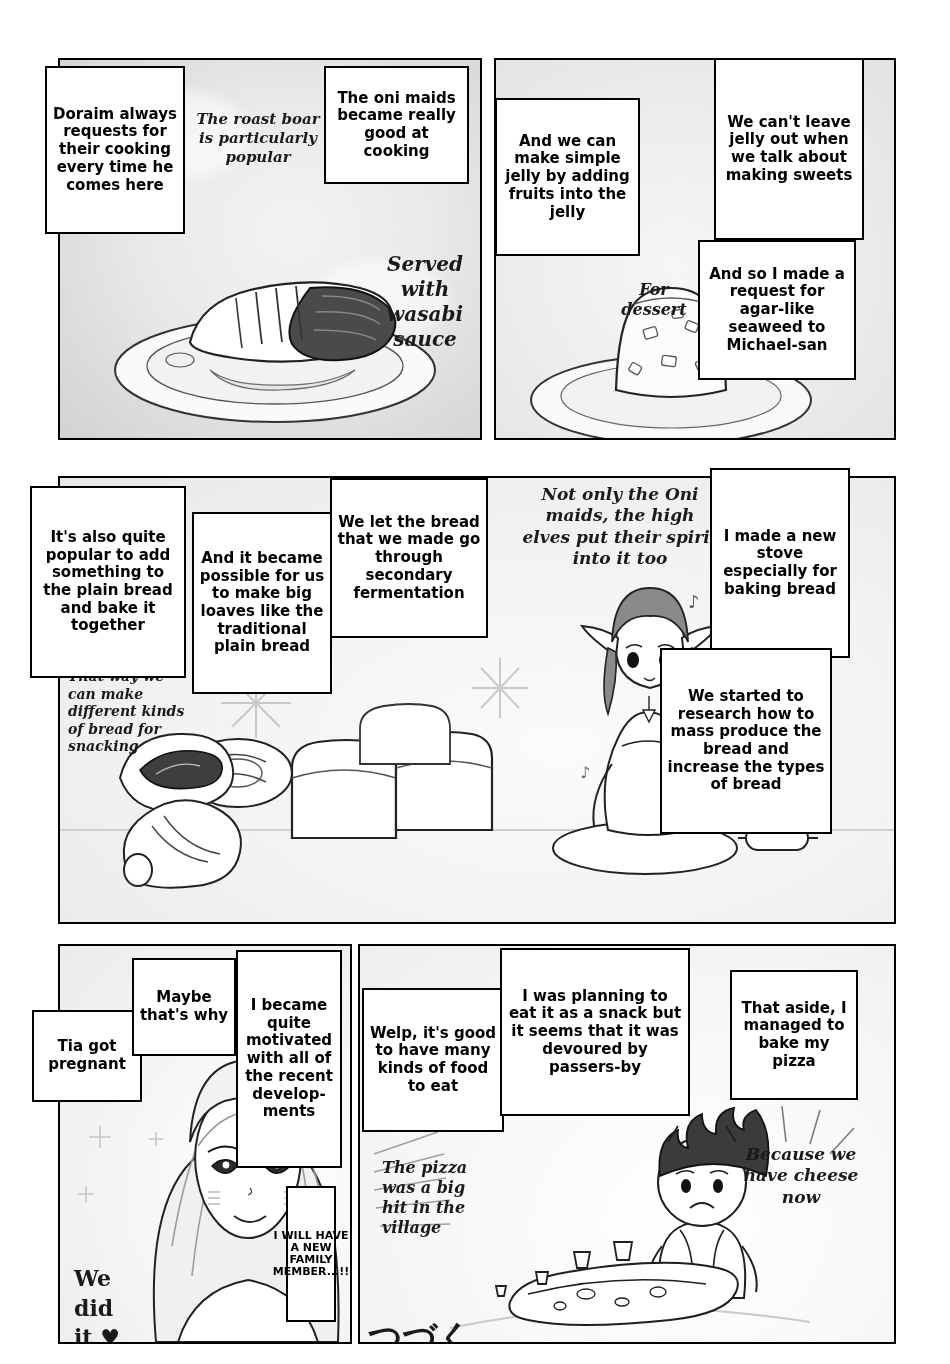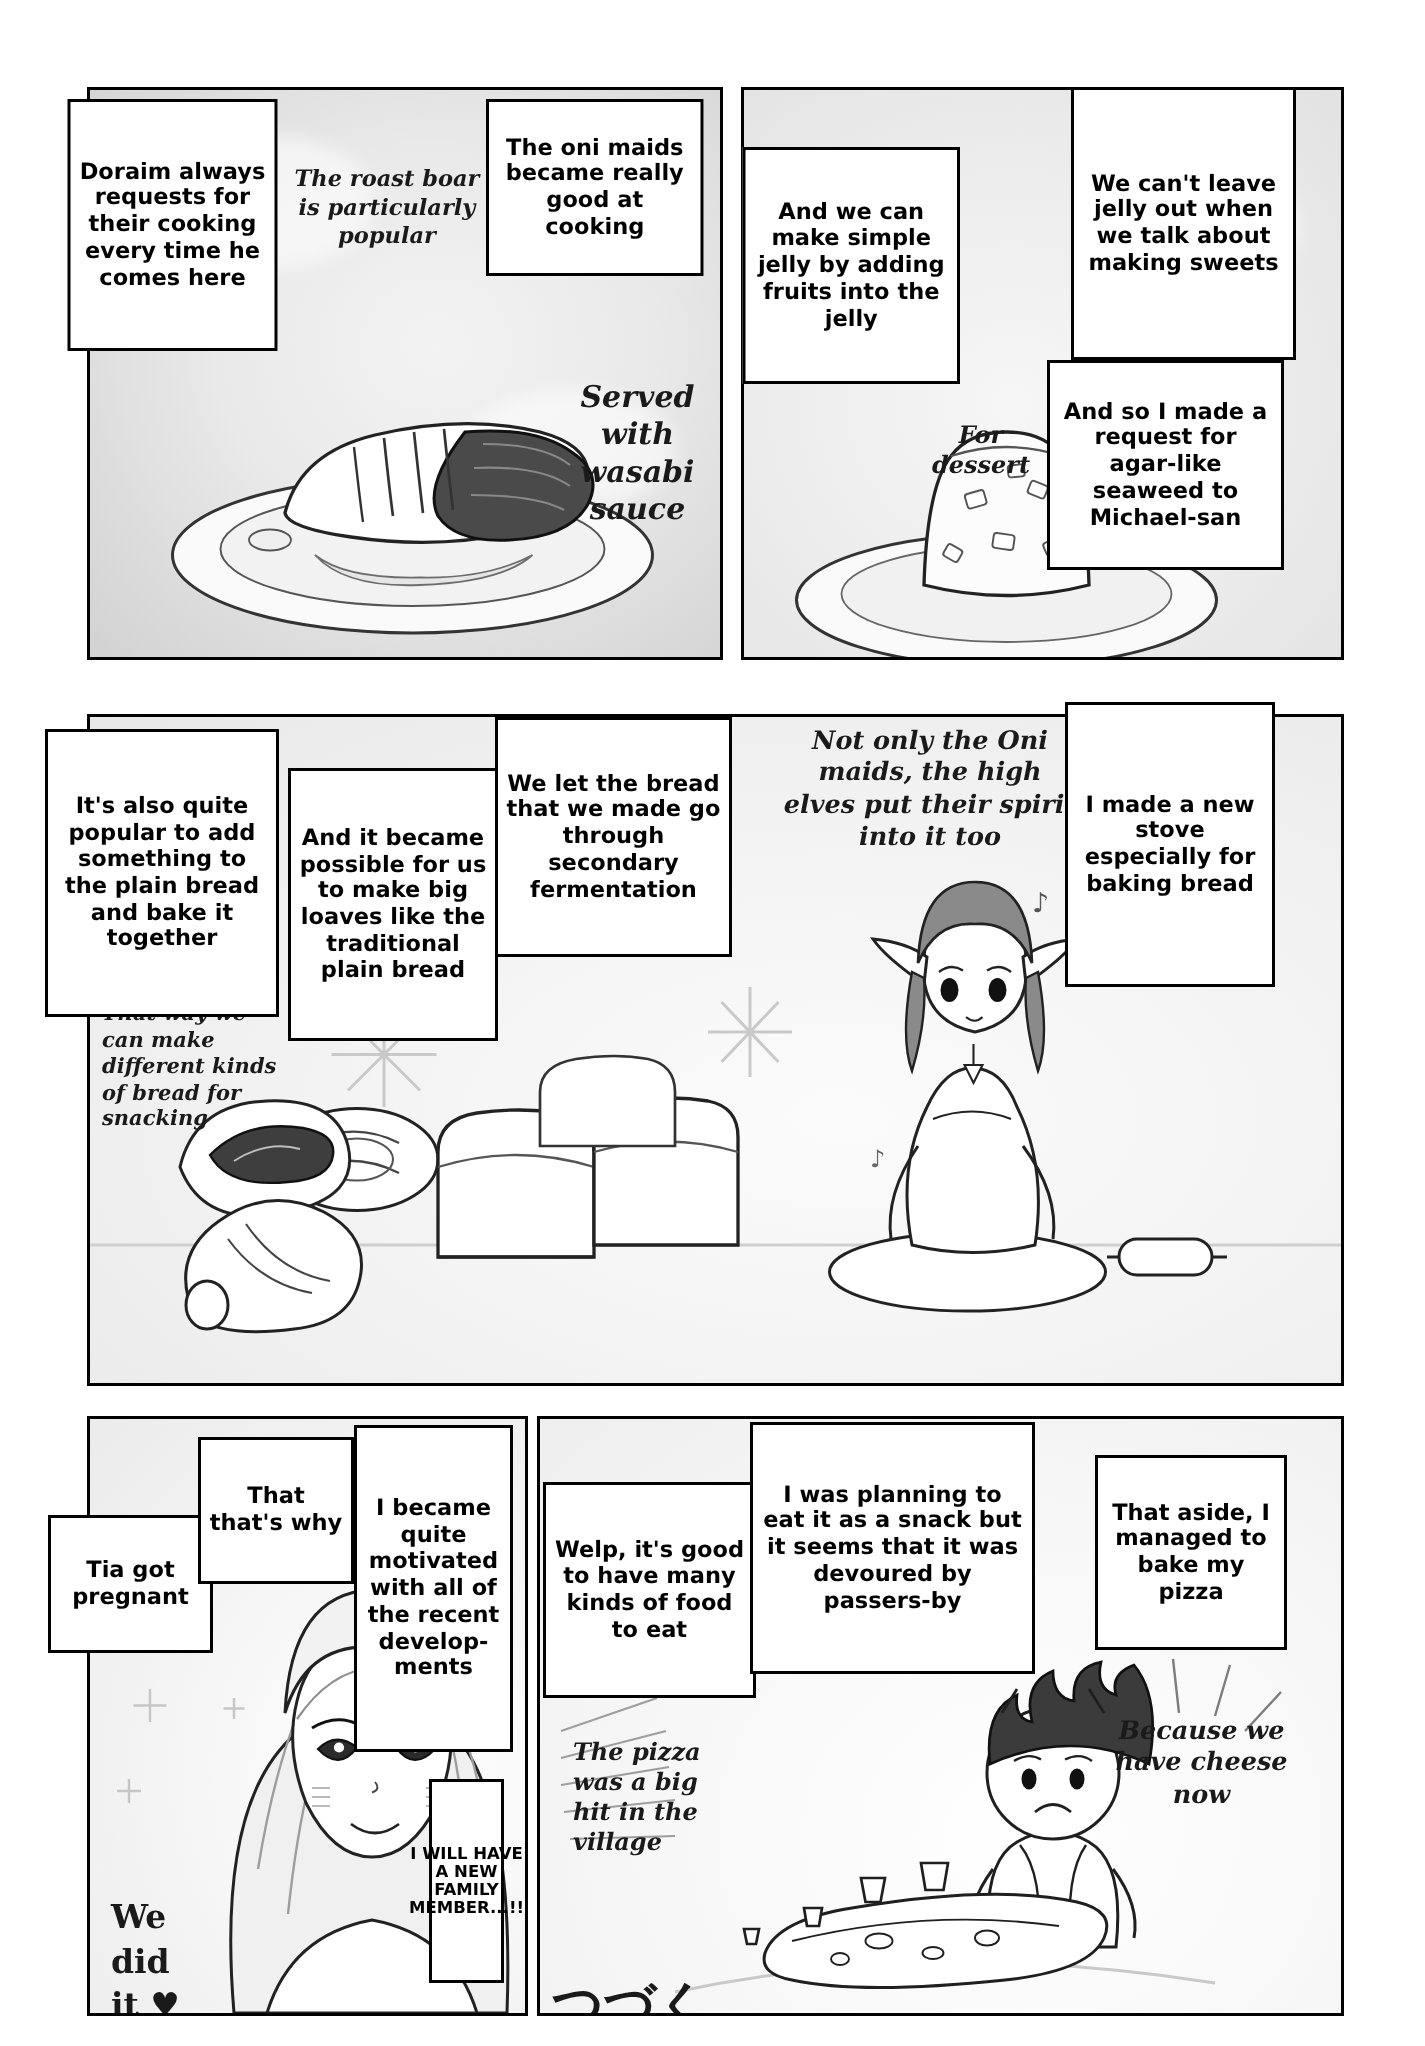--- a/index.html
+++ b/index.html
@@ -172,20 +172,21 @@
     </div>
 
     <div class="hand" style="left:8px;top:190px;width:128px;font-size:14px;text-align:left;">That way we can make different kinds of bread for snacking</div>
     <div class="hand" style="left:460px;top:6px;width:200px;font-size:17px;">Not only the Oni maids, the high elves put their spirit into it too</div>
   </div>
 
   <div class="box" style="left:30px;top:486px;width:156px;height:192px;font-size:15px;">It's also quite popular to add something to the plain bread and bake it together</div>
   <div class="box" style="left:192px;top:512px;width:140px;height:182px;font-size:15px;">And it became possible for us to make big loaves like the traditional plain bread</div>
   <div class="box" style="left:330px;top:478px;width:158px;height:160px;font-size:15px;">We let the bread that we made go through secondary fermentation</div>
   <div class="box" style="left:710px;top:468px;width:140px;height:190px;font-size:15px;">I made a new stove especially for baking bread</div>
+  <div class="box" style="left:660px;top:648px;width:172px;height:186px;font-size:15px;">We started to research how to mass produce the bread and increase the types of bread</div>
 
   <div class="panel" style="left:58px;top:944px;width:290px;height:396px;">
     <div class="panel-inner">
       <div class="grad-bg" style="background:radial-gradient(ellipse at 70% 60%, #ffffff 0%, #f4f4f4 55%, #ebebeb 100%);"></div>
 
       <svg width="290" height="396" viewBox="0 0 290 396" style="position:absolute;left:0;top:0;">
 
         <g stroke="#c6c6c6" stroke-width="1.6" fill="none">
           <path d="M40 180 l0 22 M29 191 l22 0"></path>
           <path d="M74 140 l0 16 M66 148 l16 0"></path>
@@ -226,21 +227,21 @@
         <path d="M118 396 q16 -52 70 -62 q54 10 70 62Z" fill="#fff" stroke="#222" stroke-width="2"></path>
       </svg>
     </div>
 
     <div class="hand plain" style="left:14px;top:278px;width:64px;font-size:22px;text-align:left;line-height:1.35;">We did it ♥</div>
   </div>
 
   <div class="box" style="left:286px;top:1186px;width:50px;height:136px;font-size:11px;font-weight:bold;line-height:1.1;">I WILL HAVE A NEW FAMILY MEMBER...!!</div>
 
   <div class="box" style="left:32px;top:1010px;width:110px;height:92px;font-size:15px;">Tia got pregnant</div>
-  <div class="box" style="left:132px;top:958px;width:104px;height:98px;font-size:15px;">That that's why</div>
+  <div class="box" style="left:132px;top:958px;width:104px;height:98px;font-size:15px;">Maybe that's why</div>
   <div class="box" style="left:236px;top:950px;width:106px;height:218px;font-size:15px;">I became quite motivated with all of the recent develop-ments</div>
 
   <div class="panel" style="left:358px;top:944px;width:534px;height:396px;">
     <div class="panel-inner">
       <div class="grad-bg" style="background:radial-gradient(ellipse at 60% 70%, #ffffff 0%, #f6f6f6 60%, #eeeeee 100%);"></div>
 
       <svg width="534" height="396" viewBox="0 0 534 396" style="position:absolute;left:0;top:0;">
 
         <g stroke="#9e9e9e" stroke-width="1.4">
           <path d="M14 208 l64 -22 M14 226 l70 -18 M14 244 l72 -12 M16 262 l74 -8 M20 280 l70 -2"></path>

